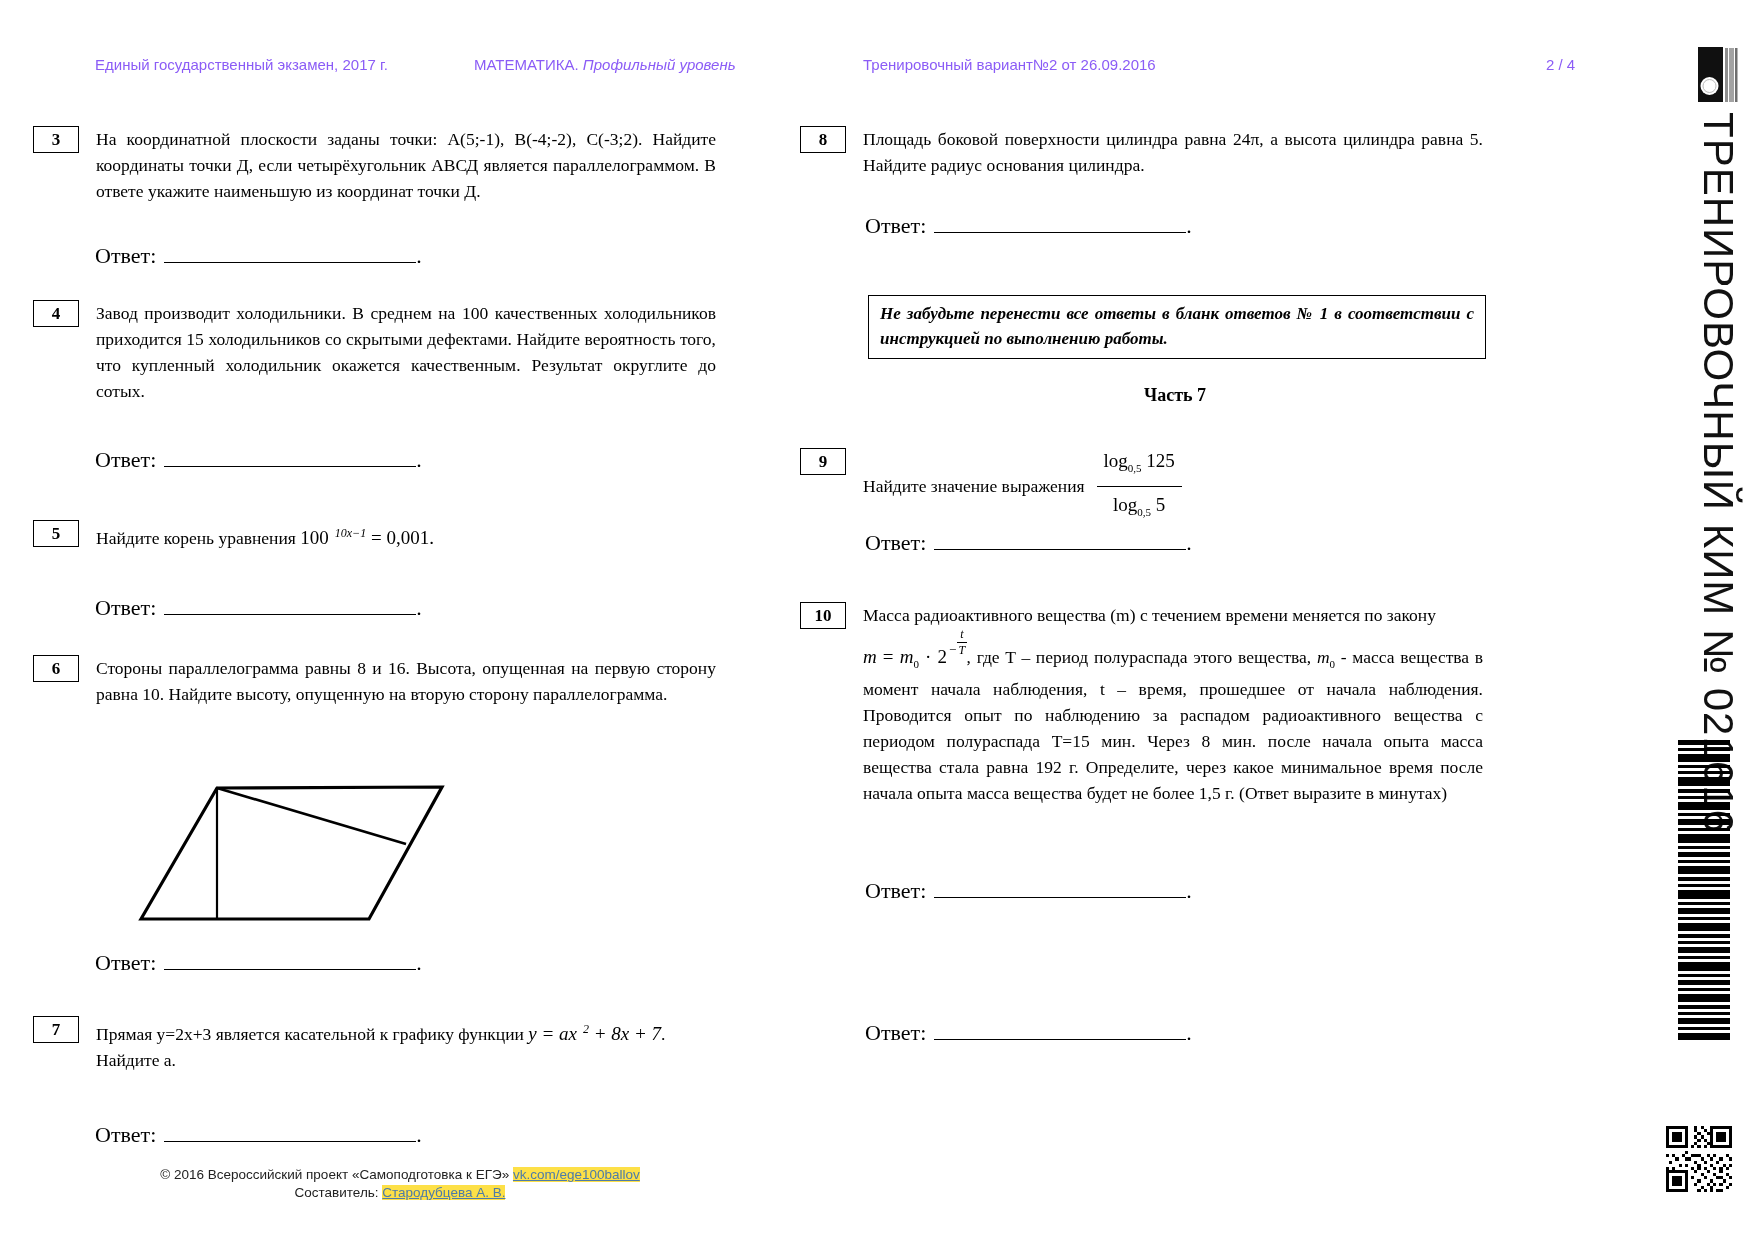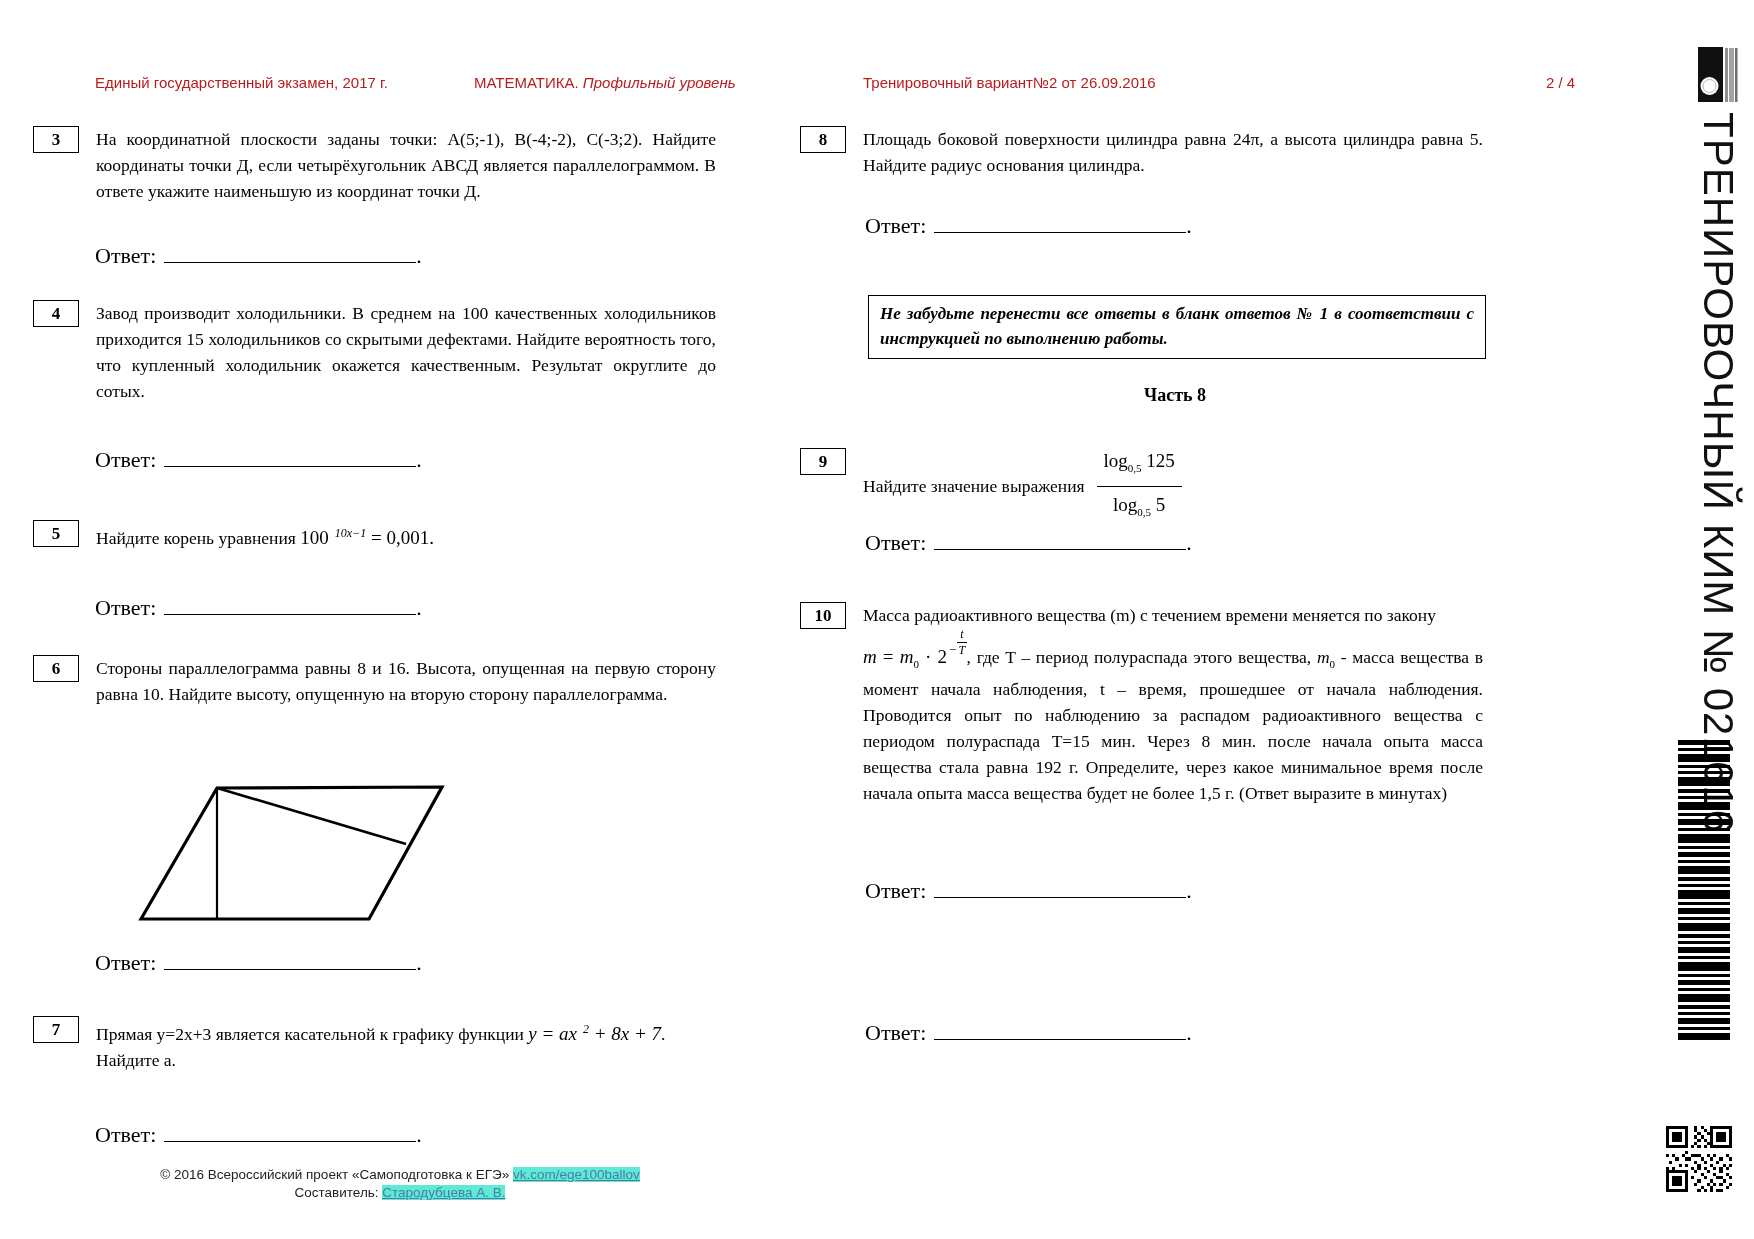--- a/index.html
+++ b/index.html
@@ -2,21 +2,21 @@
 <html><head>
 <meta charset="utf-8">
 <style>
   * { margin:0; padding:0; box-sizing:border-box; }
   html,body { background:#ffffff; }
   .page {
     position:relative; width:1754px; height:1239px; background:#ffffff;
     font-family:"Liberation Serif", serif; color:#000; overflow:hidden;
   }
   
-  .hdr { position:absolute; top:74px; font-family:"Liberation Sans", sans-serif; font-size:15px; color:#b91c1c; white-space:nowrap; }
+  .hdr { position:absolute; top:56px; font-family:"Liberation Sans", sans-serif; font-size:15px; color:#8b5cf6; white-space:nowrap; }
   .hdr i { font-style:italic; }
   
   .q { position:absolute; display:flex; gap:17px; width:685px; }
   .q.left { left:33px; }
   .q.right { left:800px; }
   .qnum {
     flex:none; width:46px; height:27px; border:1.6px solid #000;
     font-weight:bold; font-size:17px; line-height:25px; text-align:center;
     font-family:"Liberation Serif", serif;
   }
@@ -52,21 +52,21 @@
   .kim {
     position:absolute; left:1742px; top:112px; transform-origin:0 0; transform:rotate(90deg);
     font-family:"Liberation Sans", sans-serif; font-size:42px; letter-spacing:1px;
     white-space:nowrap; color:#111;
   }
   .logo { position:absolute; left:1698px; top:46px; }
   .barcode { position:absolute; left:1678px; top:740px; }
   .qr { position:absolute; left:1666px; top:1126px; }
   
   .foot { position:absolute; font-family:"Liberation Sans", sans-serif; font-size:13.5px; line-height:18px; text-align:center; color:#222; }
-  .foot a { color:#4d7ba8; text-decoration:underline; background:#5eead4; cursor:pointer; }
+  .foot a { color:#4d7ba8; text-decoration:underline; background:#fde047; cursor:pointer; }
   .fl { left:145px; top:1166px; width:510px; }
   .fr { left:960px; top:1164px; width:550px; }
 </style>
 </head>
 <body>
 
 <div class="page">
 
   <div class="hdr" style="left:95px">Единый государственный экзамен, 2017 г.</div>
   <div class="hdr" style="left:474px">
@@ -134,21 +134,21 @@
   <div class="q right" style="top:126px">
     <div class="qnum">8</div>
     <div class="qtext">Площадь боковой поверхности цилиндра равна 24π, а высота цилиндра равна 5. Найдите радиус основания цилиндра.</div>
   </div>
   <div class="ans" style="left:865px; top:213px">
     <span>Ответ:</span><span class="blank"></span><span>.</span>
   </div>
 
   <div class="notice">Не забудьте перенести все ответы в бланк ответов № 1 в соответствии с инструкцией по выполнению работы.</div>
 
-  <div class="part2">Часть 8</div>
+  <div class="part2">Часть 7</div>
 
   <div class="q right" style="top:448px">
     <div class="qnum">9</div>
     <div class="qtext q9row" style="text-align:left">
       <span>Найдите значение выражения</span>
       <span class="bigfrac">
         <span class="fn"><span>log</span><sub>0,5</sub> <span>125</span></span>
         <span class="fd"><span>log</span><sub>0,5</sub> <span>5</span></span>
       </span>
     </div>

